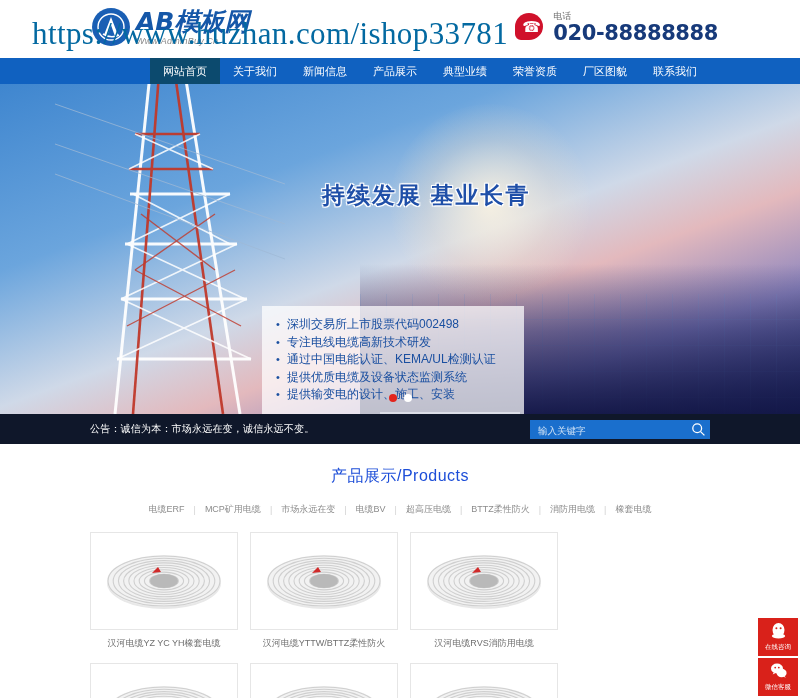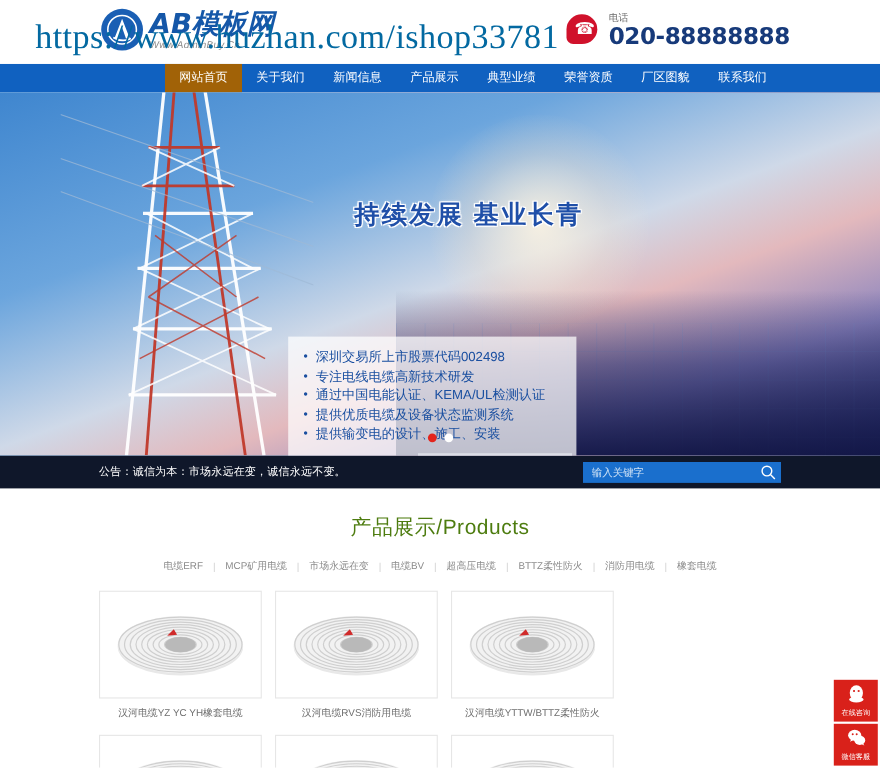--- a/index.html
+++ b/index.html
@@ -34,21 +34,21 @@
   
   .watermark { position: absolute; left: 32px; top: 16px; width: 740px; height: 40px;
                font-family: Liberation Serif, serif; font-size: 31px; color: #0369a1;
                letter-spacing: 0.4px; white-space: nowrap; pointer-events:none; z-index: 40; }
 
   
   .nav { height: 26px; background: #1061c0; display: flex; }
   .nav-inner { width: 620px; margin: 0 auto; display: flex; }
   .nav-item { flex: 0 0 auto; min-width: 70px; padding: 0 11px; height: 26px; line-height: 26px;
               text-align: center; color: #ffffff; font-size: 11px; cursor: pointer; white-space: nowrap; }
-  .nav-item.active { background: #a16207; }
+  .nav-item.active { background: #0c4a6e; }
   .nav-spacer { width: 62px; }
 
   
   .banner { position: relative; height: 330px; overflow: hidden;
             background: linear-gradient(100deg, #4a8fd4 0%, #69a3d8 22%, #b8a8c8 48%, #d8a8b0 62%, #9a86b8 76%, #32407c 100%); }
   .banner .sky { position:absolute; inset:0;
                  background: linear-gradient(160deg, #3f86cf 0%, #6ba5dd 30%, #cfd9e8 52%, #e3b9bd 64%, #8e86be 80%, #26306a 100%); }
   .banner .sun { position:absolute; right: 210px; top: 20px; width: 200px; height: 200px; border-radius:50%;
                  background: radial-gradient(circle, rgba(255,245,225,.85) 0%, rgba(255,230,200,.25) 45%, rgba(255,230,200,0) 72%); }
   .banner .city { position:absolute; left: 45%; right:0; bottom: 0; height: 150px;
@@ -77,21 +77,21 @@
   .notice-inner { width: 620px; margin: 0 auto; display: flex; align-items: center; justify-content: space-between; }
   .notice-text { color: #ffffff; font-size: 10px; letter-spacing: .2px; }
   .search-box { position: relative; width: 180px; height: 19px; background: #1a6fcd; }
   .search-input { width: 100%; height: 19px; border: none; outline: none; background: transparent;
                   color: #ffffff; font-size: 9.5px; padding: 0 22px 0 8px; font-family: "Liberation Sans", sans-serif; }
   .search-input::placeholder { color: #cfe2f6; }
   .search-btn { position: absolute; right: 4px; top: 2px; width: 15px; height: 15px; cursor:pointer; }
 
   
   .products { padding-top: 22px; }
-  .sec-title { text-align: center; font-size: 19px; color: #4d7c0f; font-weight: normal; letter-spacing: .5px; }
+  .sec-title { text-align: center; font-size: 16px; color: #1d4ed8; font-weight: normal; letter-spacing: .5px; }
   .cats { width: 620px; margin: 16px auto 3px; display: flex; justify-content: center; align-items: center; }
   .cat { font-size: 9px; color: #8c8c8c; padding: 0 9px; cursor: pointer; white-space: nowrap; }
   .cat-sep { color: #d2d2d2; font-size: 9px; }
   .grid { width: 620px; margin: 16px auto 0; display: flex; flex-wrap: wrap; gap: 13px 12px; }
   .card { width: 148px; cursor: pointer; }
   .card-img { width: 148px; height: 98px; border: 1px solid #e6e6e6; background: #ffffff;
               display: flex; align-items: center; justify-content: center; }
   .card-title { margin-top: 7px; text-align: center; font-size: 9px; color: #6f6f6f; white-space: nowrap; overflow: hidden; }
 
   
@@ -273,41 +273,41 @@
               <ellipse cx="62" cy="38" rx="40.4" ry="18.1" fill="none" stroke="#cfcfcf" stroke-width="1.1"></ellipse>
               <ellipse cx="62" cy="38" rx="35.2" ry="15.8" fill="none" stroke="#cfcfcf" stroke-width="1.1"></ellipse>
               <ellipse cx="62" cy="38" rx="30" ry="13.5" fill="none" stroke="#cfcfcf" stroke-width="1.1"></ellipse>
               <ellipse cx="62" cy="38" rx="24.799999999999997" ry="11.200000000000001" fill="none" stroke="#cfcfcf" stroke-width="1.1"></ellipse>
               <ellipse cx="62" cy="38" rx="19.6" ry="8.900000000000002" fill="none" stroke="#cfcfcf" stroke-width="1.1"></ellipse>
               <ellipse cx="62" cy="38" rx="14.399999999999999" ry="6.600000000000001" fill="none" stroke="#cfcfcf" stroke-width="1.1"></ellipse>
               <ellipse cx="62" cy="38" rx="14" ry="7" fill="#b9b9b9"></ellipse>
               <path d="M50 30 l6 -6 l3 5 z" fill="#d02a2a"></path>
             </svg>
           </div>
+          <div class="card-title">汉河电缆YTTW/BTTZ柔性防火</div>
+        </div>
+        <div class="card">
+          <div class="card-img">
+            <svg width="124" height="76" viewBox="0 0 124 76">
+              <ellipse cx="62" cy="40" rx="57" ry="26" fill="#e8e8e8"></ellipse>
+              <ellipse cx="62" cy="38" rx="57" ry="26" fill="#f2f2f2"></ellipse>
+              <ellipse cx="62" cy="38" rx="56" ry="25" fill="none" stroke="#cfcfcf" stroke-width="1.1"></ellipse>
+              <ellipse cx="62" cy="38" rx="50.8" ry="22.7" fill="none" stroke="#cfcfcf" stroke-width="1.1"></ellipse>
+              <ellipse cx="62" cy="38" rx="45.6" ry="20.4" fill="none" stroke="#cfcfcf" stroke-width="1.1"></ellipse>
+              <ellipse cx="62" cy="38" rx="40.4" ry="18.1" fill="none" stroke="#cfcfcf" stroke-width="1.1"></ellipse>
+              <ellipse cx="62" cy="38" rx="35.2" ry="15.8" fill="none" stroke="#cfcfcf" stroke-width="1.1"></ellipse>
+              <ellipse cx="62" cy="38" rx="30" ry="13.5" fill="none" stroke="#cfcfcf" stroke-width="1.1"></ellipse>
+              <ellipse cx="62" cy="38" rx="24.799999999999997" ry="11.200000000000001" fill="none" stroke="#cfcfcf" stroke-width="1.1"></ellipse>
+              <ellipse cx="62" cy="38" rx="19.6" ry="8.900000000000002" fill="none" stroke="#cfcfcf" stroke-width="1.1"></ellipse>
+              <ellipse cx="62" cy="38" rx="14.399999999999999" ry="6.600000000000001" fill="none" stroke="#cfcfcf" stroke-width="1.1"></ellipse>
+              <ellipse cx="62" cy="38" rx="14" ry="7" fill="#b9b9b9"></ellipse>
+              <path d="M50 30 l6 -6 l3 5 z" fill="#d02a2a"></path>
+            </svg>
+          </div>
           <div class="card-title">汉河电缆RVS消防用电缆</div>
-        </div>
-        <div class="card">
-          <div class="card-img">
-            <svg width="124" height="76" viewBox="0 0 124 76">
-              <ellipse cx="62" cy="40" rx="57" ry="26" fill="#e8e8e8"></ellipse>
-              <ellipse cx="62" cy="38" rx="57" ry="26" fill="#f2f2f2"></ellipse>
-              <ellipse cx="62" cy="38" rx="56" ry="25" fill="none" stroke="#cfcfcf" stroke-width="1.1"></ellipse>
-              <ellipse cx="62" cy="38" rx="50.8" ry="22.7" fill="none" stroke="#cfcfcf" stroke-width="1.1"></ellipse>
-              <ellipse cx="62" cy="38" rx="45.6" ry="20.4" fill="none" stroke="#cfcfcf" stroke-width="1.1"></ellipse>
-              <ellipse cx="62" cy="38" rx="40.4" ry="18.1" fill="none" stroke="#cfcfcf" stroke-width="1.1"></ellipse>
-              <ellipse cx="62" cy="38" rx="35.2" ry="15.8" fill="none" stroke="#cfcfcf" stroke-width="1.1"></ellipse>
-              <ellipse cx="62" cy="38" rx="30" ry="13.5" fill="none" stroke="#cfcfcf" stroke-width="1.1"></ellipse>
-              <ellipse cx="62" cy="38" rx="24.799999999999997" ry="11.200000000000001" fill="none" stroke="#cfcfcf" stroke-width="1.1"></ellipse>
-              <ellipse cx="62" cy="38" rx="19.6" ry="8.900000000000002" fill="none" stroke="#cfcfcf" stroke-width="1.1"></ellipse>
-              <ellipse cx="62" cy="38" rx="14.399999999999999" ry="6.600000000000001" fill="none" stroke="#cfcfcf" stroke-width="1.1"></ellipse>
-              <ellipse cx="62" cy="38" rx="14" ry="7" fill="#b9b9b9"></ellipse>
-              <path d="M50 30 l6 -6 l3 5 z" fill="#d02a2a"></path>
-            </svg>
-          </div>
-          <div class="card-title">汉河电缆YTTW/BTTZ柔性防火</div>
         </div>
         <div class="card">
           <div class="card-img">
             <svg width="124" height="76" viewBox="0 0 124 76">
               <ellipse cx="62" cy="40" rx="57" ry="26" fill="#e8e8e8"></ellipse>
               <ellipse cx="62" cy="38" rx="57" ry="26" fill="#f2f2f2"></ellipse>
               <ellipse cx="62" cy="38" rx="56" ry="25" fill="none" stroke="#cfcfcf" stroke-width="1.1"></ellipse>
               <ellipse cx="62" cy="38" rx="50.8" ry="22.7" fill="none" stroke="#cfcfcf" stroke-width="1.1"></ellipse>
               <ellipse cx="62" cy="38" rx="45.6" ry="20.4" fill="none" stroke="#cfcfcf" stroke-width="1.1"></ellipse>
               <ellipse cx="62" cy="38" rx="40.4" ry="18.1" fill="none" stroke="#cfcfcf" stroke-width="1.1"></ellipse>

